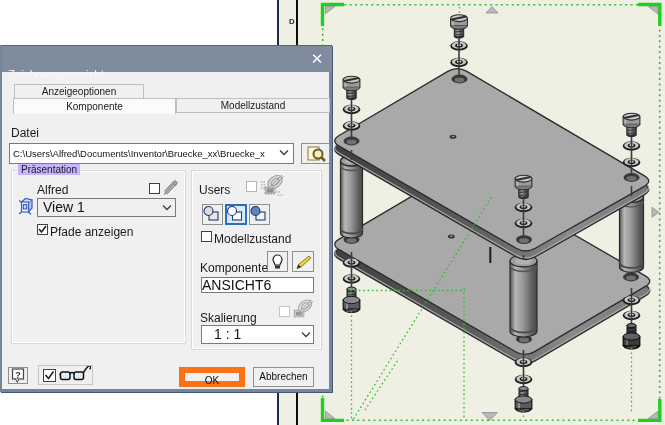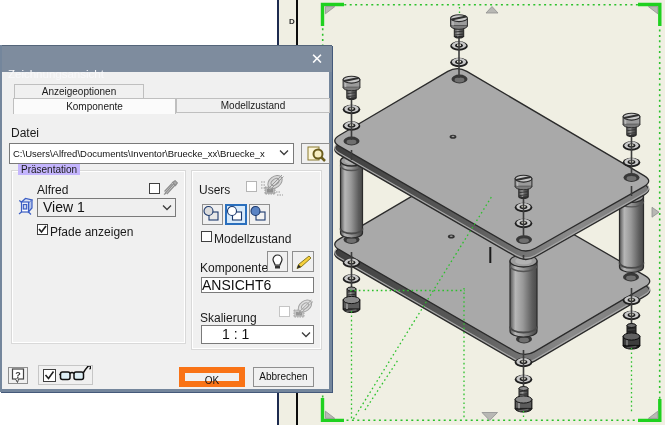--- a/index.html
+++ b/index.html
@@ -310,21 +310,21 @@
     <svg class="abs" style="left:290px;top:254px;" width="25" height="22" viewBox="0 0 25 22">
       <g stroke="#a5a5a5" fill="none" stroke-width="1">
         <rect x="4" y="11" width="10" height="7" fill="#c5c5c5" stroke-dasharray="1.5 1"></rect>
         <rect x="6" y="13" width="6" height="3.5" fill="#979797" stroke="none"></rect>
         <ellipse cx="15" cy="7" rx="7.5" ry="5" fill="#dedede" transform="rotate(-38 15 7)"></ellipse>
         <ellipse cx="15" cy="7" rx="4" ry="2.5" transform="rotate(-38 15 7)"></ellipse>
         <line x1="8" y1="14" x2="21.5" y2="1"></line>
         <line x1="9.5" y1="15.5" x2="23" y2="2.5"></line>
       </g>
     </svg>
-    <div class="inp" style="left:201px;top:280px;width:113px;height:19px;line-height:17px;padding-left:20px;">1 : 1</div>
+    <div class="inp" style="left:201px;top:280px;width:113px;height:19px;line-height:17px;padding-left:12px;">1 : 1</div>
     <svg class="abs" style="left:301px;top:286px;" width="10" height="7" viewBox="0 0 10 7">
         <polyline points="1,1.5 5,5.5 9,1.5" fill="none" stroke="#3c3c3c" stroke-width="1.3"></polyline>
       </svg>
 
     <div class="btn" style="left:8px;top:322px;width:20px;height:17px;">
       <svg width="16" height="15" viewBox="0 0 16 15" style="margin-top:0px;">
         <rect x="2.5" y="1" width="11" height="10" fill="#fff" stroke="#444" stroke-width="1.2"></rect>
         <text x="8" y="9.5" text-anchor="middle" font-size="9" font-weight="bold" fill="#333" font-family="Liberation Sans">?</text>
         <path d="M5.5,11 L7.5,14.5 L8.5,11" fill="#fff" stroke="#444" stroke-width="1"></path>
       </svg>

